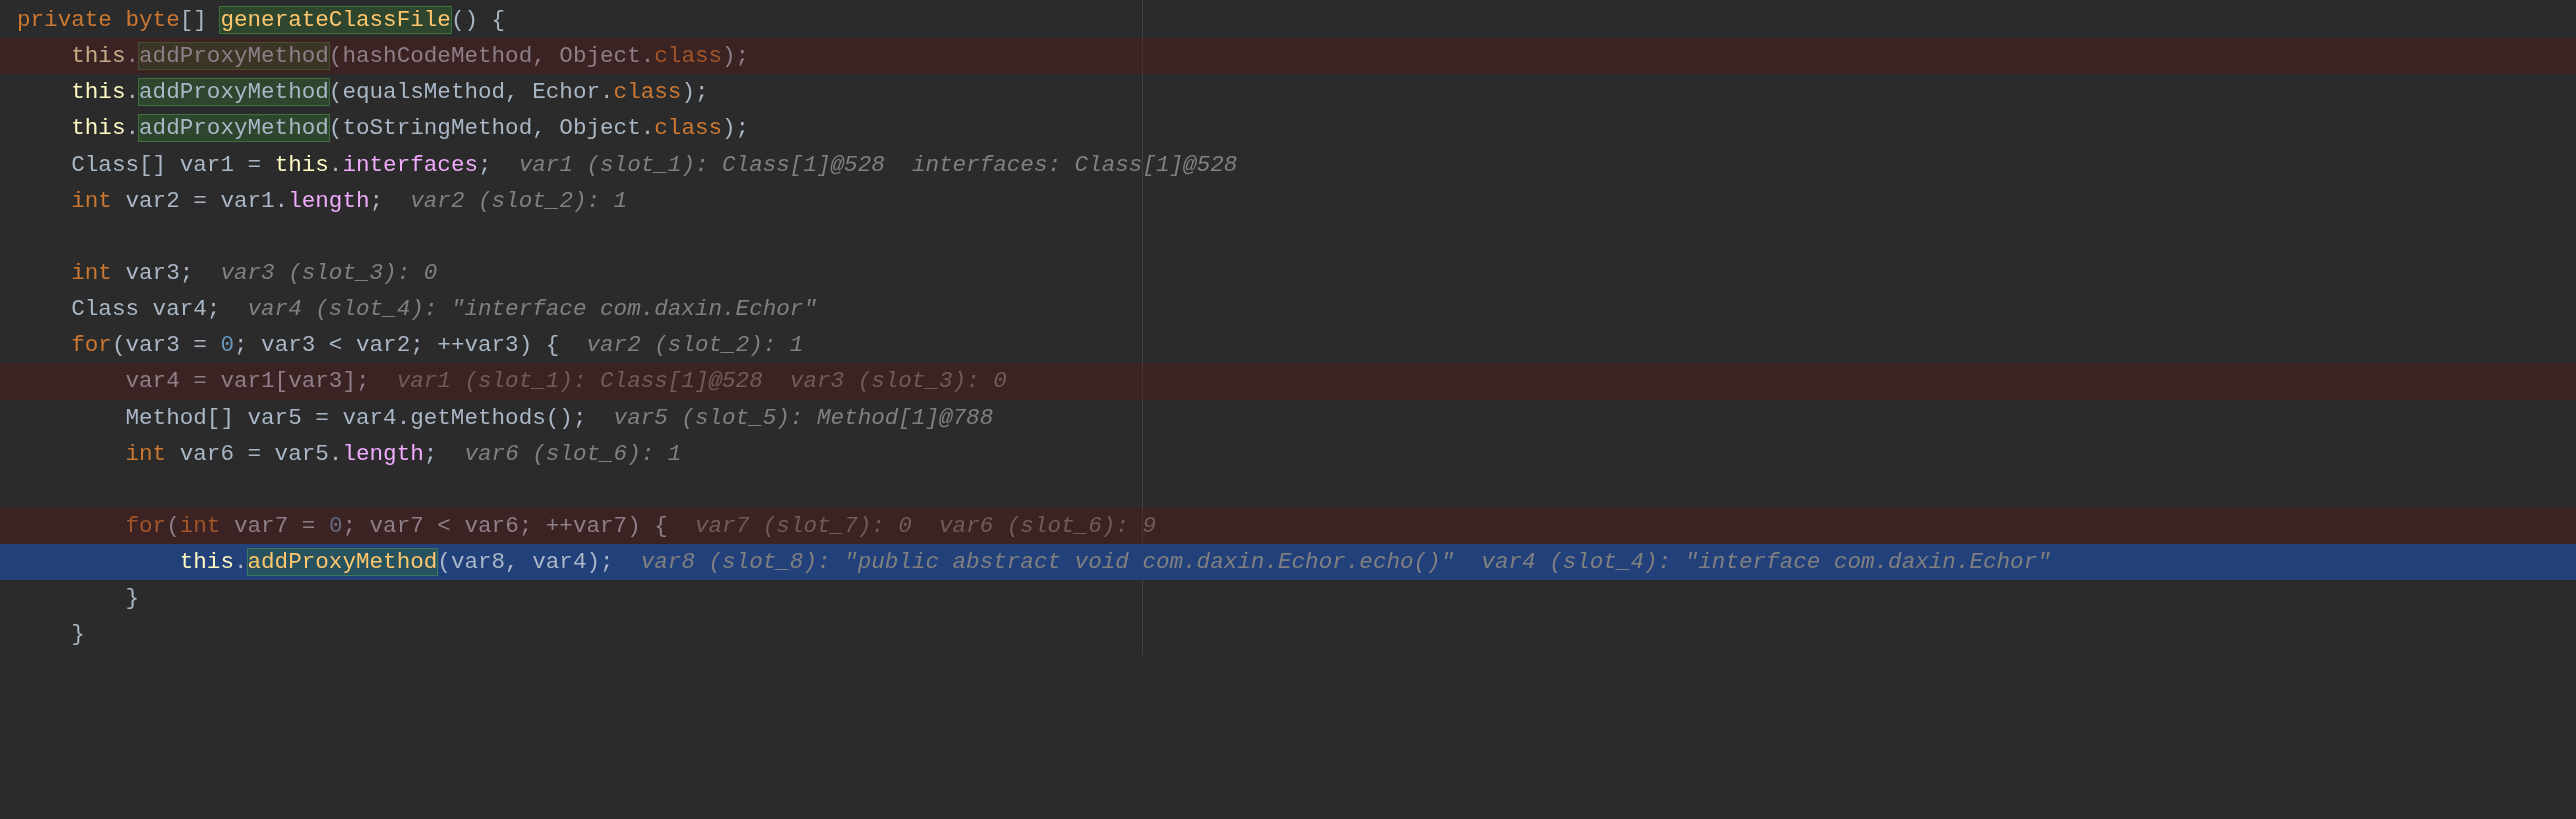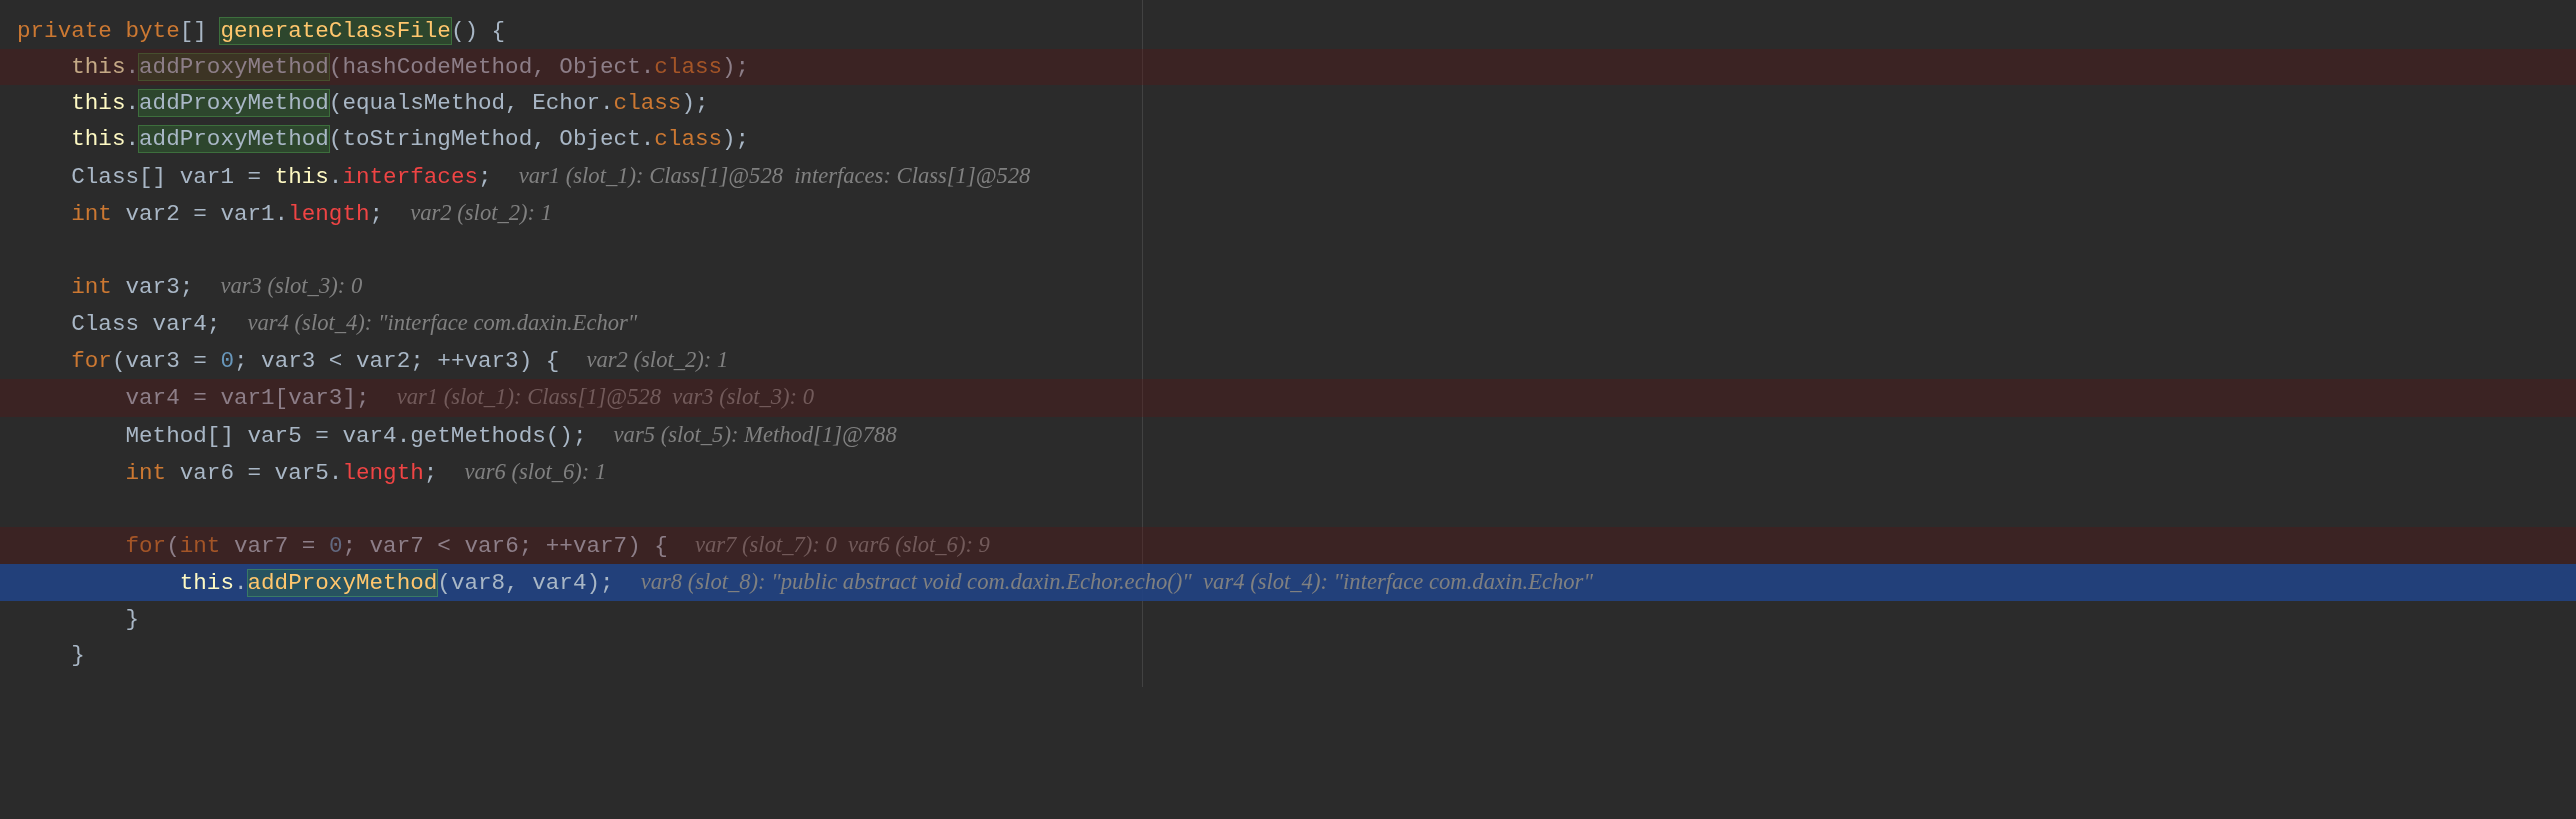--- a/index.html
+++ b/index.html
@@ -6,35 +6,35 @@
     body {
       background: #2b2b2b;
       font-family: 'Consolas', 'Monaco', 'Courier New', monospace;
       font-size: 22.6px;
       line-height: 1.6;
       color: #a9b7c6;
       overflow-x: auto;
       white-space: nowrap;
     }
     .editor {
-      padding: 13px 0;
+      padding: 2px 0;
       position: relative;
     }
     .line {
       padding: 0 17px;
       position: relative;
       white-space: pre;
     }
     .kw { color: #cc7832; }
     .method-def { color: #ffc66d; }
     .this-kw { color: #fef9c3; }
     .call { color: #a9b7c6; }
     .num { color: #6897bb; }
-    .field { color: #ef4444; }
-    .comment { color: #808080; font-style: italic; font-family: Liberation Serif, serif; }
+    .field { color: #f0abfc; }
+    .comment { color: #808080; font-style: italic; }
     .boxed { background: rgba(50,120,50,0.35); outline: 0.9px solid rgba(80,180,80,0.5); }
     .red-tint { position: relative; }
     .red-tint::before {
       content: "";
       position: absolute;
       left: 0; right: 0; top: 0; bottom: 0;
       background: rgba(90,20,20,0.35);
       pointer-events: none;
     }
     .blue-sel { position: relative; }

